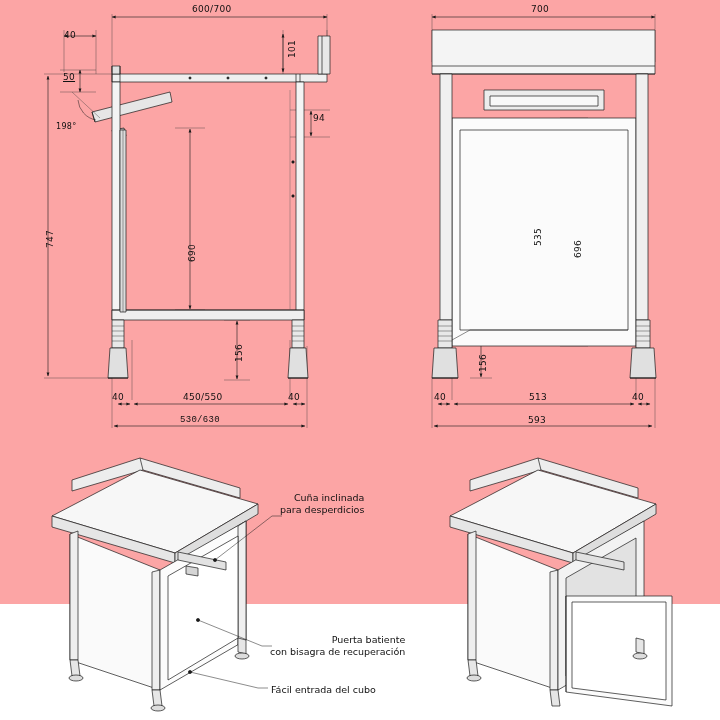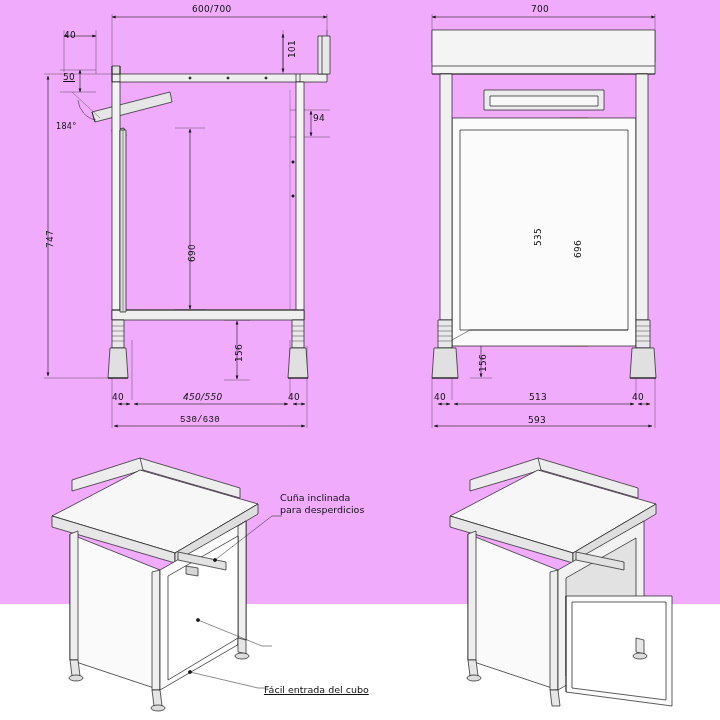--- a/index.html
+++ b/index.html
@@ -1,21 +1,21 @@
 <!DOCTYPE html>
 <html><head>
 <meta charset="utf-8">
 <style>
   html,body{margin:0;padding:0;background:#ffffff;}
   body{width:720px;height:720px;overflow:hidden;font-family:"DejaVu Sans",sans-serif;}
-  #sheet{position:relative;width:720px;height:604px;background:#f0abfc;}
+  #sheet{position:relative;width:720px;height:604px;background:#fca5a5;}
   svg{display:block;}
   .lbl{position:absolute;font-size:9px;color:#111;letter-spacing:.3px;white-space:nowrap;}
   .lbl.rot{transform-origin:0 0;transform:rotate(-90deg);}
-  .note{position:absolute;font-size:9.5px;color:#111;line-height:12px;white-space:nowrap;}
+  .note{position:absolute;font-size:9.5px;color:#111;line-height:12px;white-space:nowrap;text-align:right;}
 </style>
 </head>
 <body>
 
 <div id="sheet">
 
   <svg width="720" height="720" viewBox="0 0 720 720">
     <defs>
       <marker id="ah" markerWidth="7" markerHeight="7" refX="6" refY="3" orient="auto" markerUnits="strokeWidth">
         <path d="M0,0.6 L6.4,3 L0,5.4 z" fill="#1a1a1a"></path>
@@ -242,40 +242,44 @@
       <path d="M636,638 L644,640 L644,654 L636,652 Z" fill="#e6e6e6"></path>
       <ellipse cx="474" cy="678" rx="7" ry="3" fill="#dddddd"></ellipse>
       <ellipse cx="640" cy="656" rx="7" ry="3" fill="#dddddd"></ellipse>
     </g>
   </svg>
 
   <div class="lbl" style="left:192px;top:4px;">600/700</div>
   <div class="lbl" style="left:64px;top:30px;">40</div>
   <div class="lbl" style="left:63px;top:72px;text-decoration:underline;">50</div>
   <div class="lbl rot" style="left:287px;top:58px;">101</div>
-  <div class="lbl" style="left:56px;top:122px;font-size:8px;">184°</div>
+  <div class="lbl" style="left:56px;top:122px;font-size:8px;">198°</div>
   <div class="lbl" style="left:313px;top:113px;">94</div>
   <div class="lbl rot" style="left:45px;top:248px;">747</div>
   <div class="lbl rot" style="left:187px;top:262px;">690</div>
   <div class="lbl rot" style="left:234px;top:362px;">156</div>
   <div class="lbl" style="left:112px;top:392px;">40</div>
   <div class="lbl" style="left:288px;top:392px;">40</div>
-  <div class="lbl" style="left:183px;top:392px;font-style:italic;">450/550</div>
+  <div class="lbl" style="left:183px;top:392px;">450/550</div>
   <div class="lbl" style="left:180px;top:415px;font-family:Liberation Mono, monospace;">530/630</div>
 
   <div class="lbl" style="left:531px;top:4px;">700</div>
   <div class="lbl rot" style="left:533px;top:246px;">535</div>
   <div class="lbl rot" style="left:573px;top:258px;">696</div>
   <div class="lbl rot" style="left:478px;top:372px;">156</div>
   <div class="lbl" style="left:434px;top:392px;">40</div>
   <div class="lbl" style="left:632px;top:392px;">40</div>
   <div class="lbl" style="left:529px;top:392px;">513</div>
   <div class="lbl" style="left:528px;top:415px;">593</div>
 
   <div class="note" style="left:280px;top:492px;">
     <span>Cuña inclinada</span><br>
     <span>para desperdicios</span>
   </div>
-  <div class="note" style="left:264px;top:684px;text-decoration:underline;">
+  <div class="note" style="left:270px;top:634px;">
+    <span>Puerta batiente</span><br>
+    <span>con bisagra de recuperación</span>
+  </div>
+  <div class="note" style="left:271px;top:684px;">
     <span>Fácil entrada del cubo</span>
   </div>
 
 </div>
 
 </body></html>

